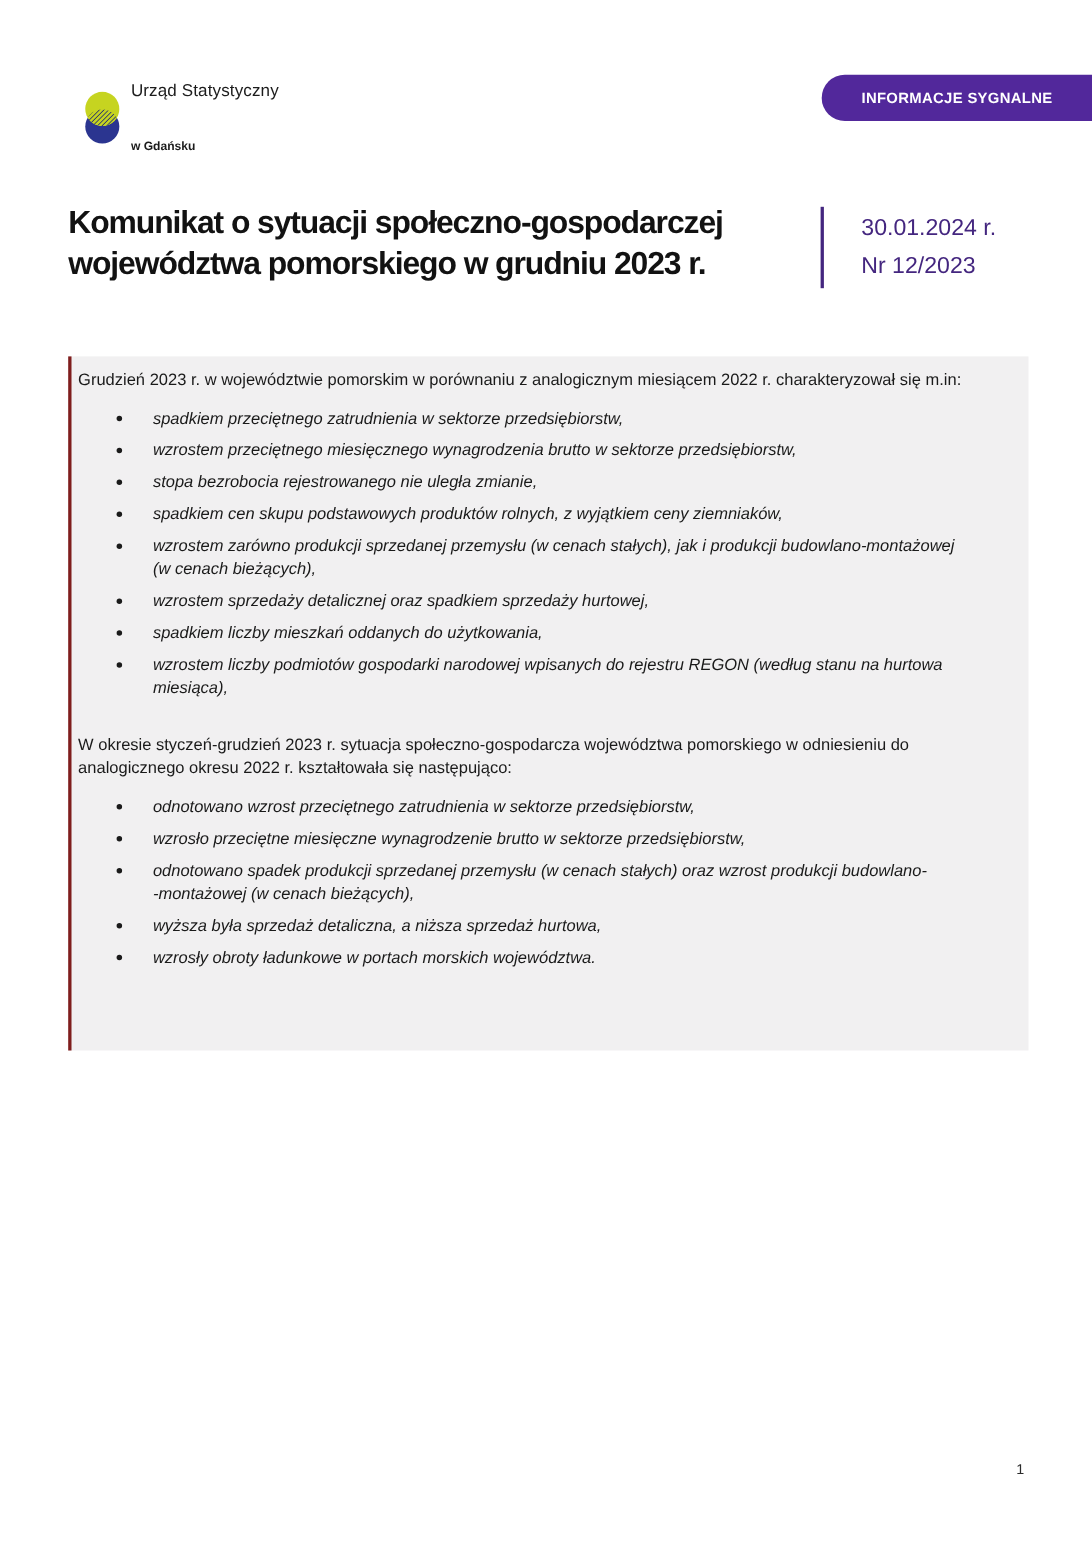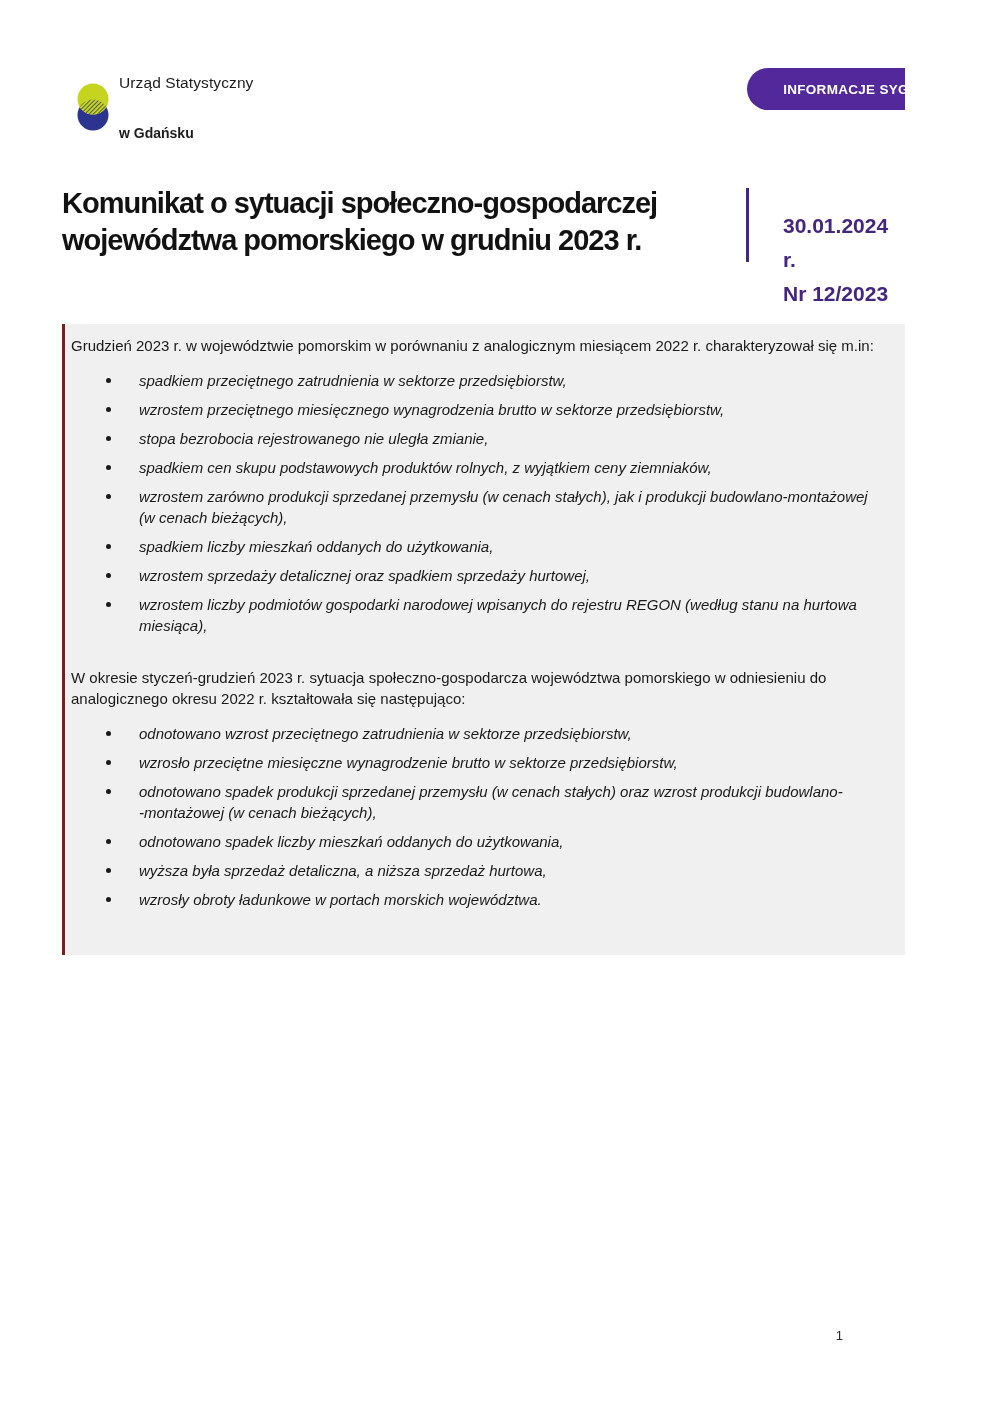--- a/index.html
+++ b/index.html
@@ -1,19 +1,19 @@
 <!DOCTYPE html>
 <html lang="pl"><head>
 <meta charset="utf-8">
 <style>
   * { margin: 0; padding: 0; box-sizing: border-box; }
   html, body { background: #ffffff; }
   .page {
     position: relative;
-    width: 905px;
+    width: 993px;
     height: 1404px;
     background: #ffffff;
     font-family: "Liberation Sans", "DejaVu Sans", sans-serif;
     color: #1a1a1a;
     overflow: hidden;
   }
 
   
   .logo-block {
     position: absolute;
@@ -25,21 +25,21 @@
   }
   .logo-mark { width: 32px; height: 48px; display: block; }
   .logo-text .org-name {
     font-size: 15.5px;
     font-weight: 500;
     color: #1c1c1c;
     letter-spacing: 0.1px;
     line-height: 17px;
   }
   .logo-text .org-city {
-    font-size: 14px;
+    font-size: 11px;
     font-weight: 700;
     color: #1c1c1c;
     line-height: 13px;
     margin-top: 36px;
   }
   .badge {
     position: absolute;
     left: 747px;
     top: 68px;
     width: 246px;
@@ -74,23 +74,23 @@
     position: absolute;
     left: 746px;
     top: 188px;
     width: 3px;
     height: 74px;
     background: #44267f;
   }
   .issue-block {
     position: absolute;
     left: 783px;
-    top: 209px;
+    top: 191px;
     color: #44267f;
-    font-weight: 700;
+    font-weight: 400;
     font-size: 21px;
     line-height: 34px;
   }
 
   
   .summary-box {
     position: absolute;
     left: 62px;
     top: 324px;
     width: 873px;
@@ -195,25 +195,25 @@
           <span class="bullet-dot"></span>
           <span class="bullet-text">spadkiem cen skupu podstawowych produktów rolnych, z wyjątkiem ceny ziemniaków,</span>
         </div>
         <div class="bullet-item">
           <span class="bullet-dot"></span>
           <span class="bullet-text">wzrostem zarówno produkcji sprzedanej przemysłu (w cenach stałych), jak i produkcji budowlano-montażowej
 (w cenach bieżących),</span>
         </div>
         <div class="bullet-item">
           <span class="bullet-dot"></span>
+          <span class="bullet-text">wzrostem sprzedaży detalicznej oraz spadkiem sprzedaży hurtowej,</span>
+        </div>
+        <div class="bullet-item">
+          <span class="bullet-dot"></span>
           <span class="bullet-text">spadkiem liczby mieszkań oddanych do użytkowania,</span>
-        </div>
-        <div class="bullet-item">
-          <span class="bullet-dot"></span>
-          <span class="bullet-text">wzrostem sprzedaży detalicznej oraz spadkiem sprzedaży hurtowej,</span>
         </div>
         <div class="bullet-item">
           <span class="bullet-dot"></span>
           <span class="bullet-text">wzrostem liczby podmiotów gospodarki narodowej wpisanych do rejestru REGON (według stanu na hurtowa
 miesiąca),</span>
         </div>
       </div>
     <p class="second">W okresie styczeń-grudzień 2023 r. sytuacja społeczno-gospodarcza województwa pomorskiego w odniesieniu do
 analogicznego okresu 2022 r. kształtowała się następująco:</p>
     <div>
@@ -225,24 +225,20 @@
           <span class="bullet-dot"></span>
           <span class="bullet-text">wzrosło przeciętne miesięczne wynagrodzenie brutto w sektorze przedsiębiorstw,</span>
         </div>
         <div class="bullet-item">
           <span class="bullet-dot"></span>
           <span class="bullet-text">odnotowano spadek produkcji sprzedanej przemysłu (w cenach stałych) oraz wzrost produkcji budowlano-
 -montażowej (w cenach bieżących),</span>
         </div>
         <div class="bullet-item">
           <span class="bullet-dot"></span>
-          <span class="bullet-text">odnotowano spadek liczby mieszkań oddanych do użytkowania,</span>
-        </div>
-        <div class="bullet-item">
-          <span class="bullet-dot"></span>
           <span class="bullet-text">wyższa była sprzedaż detaliczna, a niższa sprzedaż hurtowa,</span>
         </div>
         <div class="bullet-item">
           <span class="bullet-dot"></span>
           <span class="bullet-text">wzrosły obroty ładunkowe w portach morskich województwa.</span>
         </div>
       </div>
   </div>
 
   <div class="page-number">1</div>

